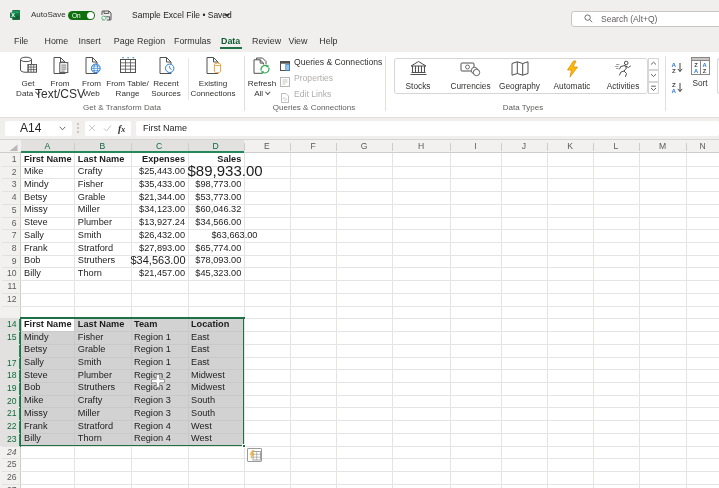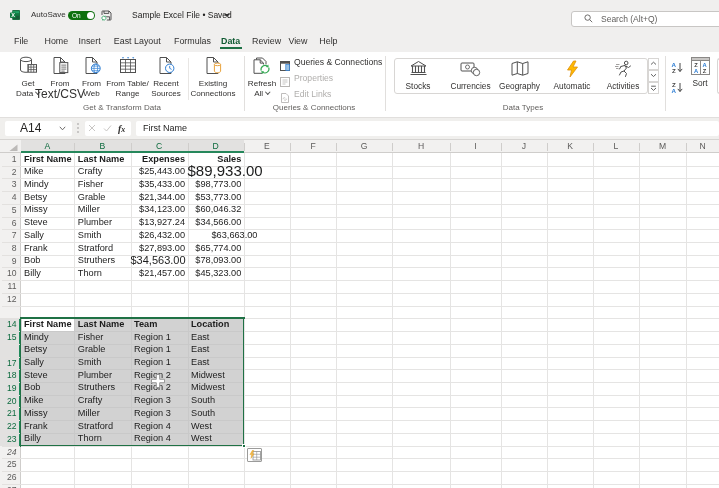--- a/index.html
+++ b/index.html
@@ -35,21 +35,21 @@
 <div style="position:absolute;left:571px;top:10.5px;width:160px;height:16px;background:#fff;border:1px solid #c8c6c4;border-radius:3px;"></div>
 <svg width="9" height="9" viewBox="0 0 9 9" style="position:absolute;left:584px;top:14px">
 <circle cx="3.6" cy="3.6" r="2.7" fill="none" stroke="#605e5c" stroke-width="0.9"></circle>
 <line x1="5.7" y1="5.7" x2="8.2" y2="8.2" stroke="#605e5c" stroke-width="0.9"></line>
 </svg>
 <div class="t" style="position:absolute;left:601px;top:10.5px;width:100px;height:16px;line-height:16px;font-size:8.5px;color:#605e5c;">Search (Alt+Q)</div>
 <div style="position:absolute;left:0px;top:30px;width:719px;height:22px;background:#f0efee;"></div>
 <div class="t" style="position:absolute;left:14px;top:30px;height:22px;line-height:22px;font-size:8.9px;color:#323130;">File</div>
 <div class="t" style="position:absolute;left:44.5px;top:30px;height:22px;line-height:22px;font-size:8.9px;color:#323130;">Home</div>
 <div class="t" style="position:absolute;left:78.5px;top:30px;height:22px;line-height:22px;font-size:8.9px;color:#323130;">Insert</div>
-<div class="t" style="position:absolute;left:113.8px;top:30px;height:22px;line-height:22px;font-size:8.9px;color:#323130;">East Layout</div>
+<div class="t" style="position:absolute;left:113.8px;top:30px;height:22px;line-height:22px;font-size:8.9px;color:#323130;">Page Region</div>
 <div class="t" style="position:absolute;left:174px;top:30px;height:22px;line-height:22px;font-size:8.9px;color:#323130;">Formulas</div>
 <div class="t" style="position:absolute;left:221px;top:30px;height:22px;line-height:22px;font-size:8.9px;font-weight:bold;color:#0f5a32;">Data</div>
 <div class="t" style="position:absolute;left:252px;top:30px;height:22px;line-height:22px;font-size:8.9px;color:#323130;">Review</div>
 <div class="t" style="position:absolute;left:288.4px;top:30px;height:22px;line-height:22px;font-size:8.9px;color:#323130;">View</div>
 <div class="t" style="position:absolute;left:319.3px;top:30px;height:22px;line-height:22px;font-size:8.9px;color:#323130;">Help</div>
 <div style="position:absolute;left:219.7px;top:46.8px;width:22.2px;height:2.2px;background:#1e7145;"></div>
 <div style="position:absolute;left:0px;top:52px;width:719px;height:66px;background:#ffffff;border-bottom:1px solid #e1dfdd;"></div>
 <div style="position:absolute;left:243.5px;top:56px;width:1px;height:55px;background:#e1dfdd;"></div>
 <div style="position:absolute;left:385.0px;top:56px;width:1px;height:55px;background:#e1dfdd;"></div>
 <div style="position:absolute;left:664.5px;top:56px;width:1px;height:55px;background:#e1dfdd;"></div>

